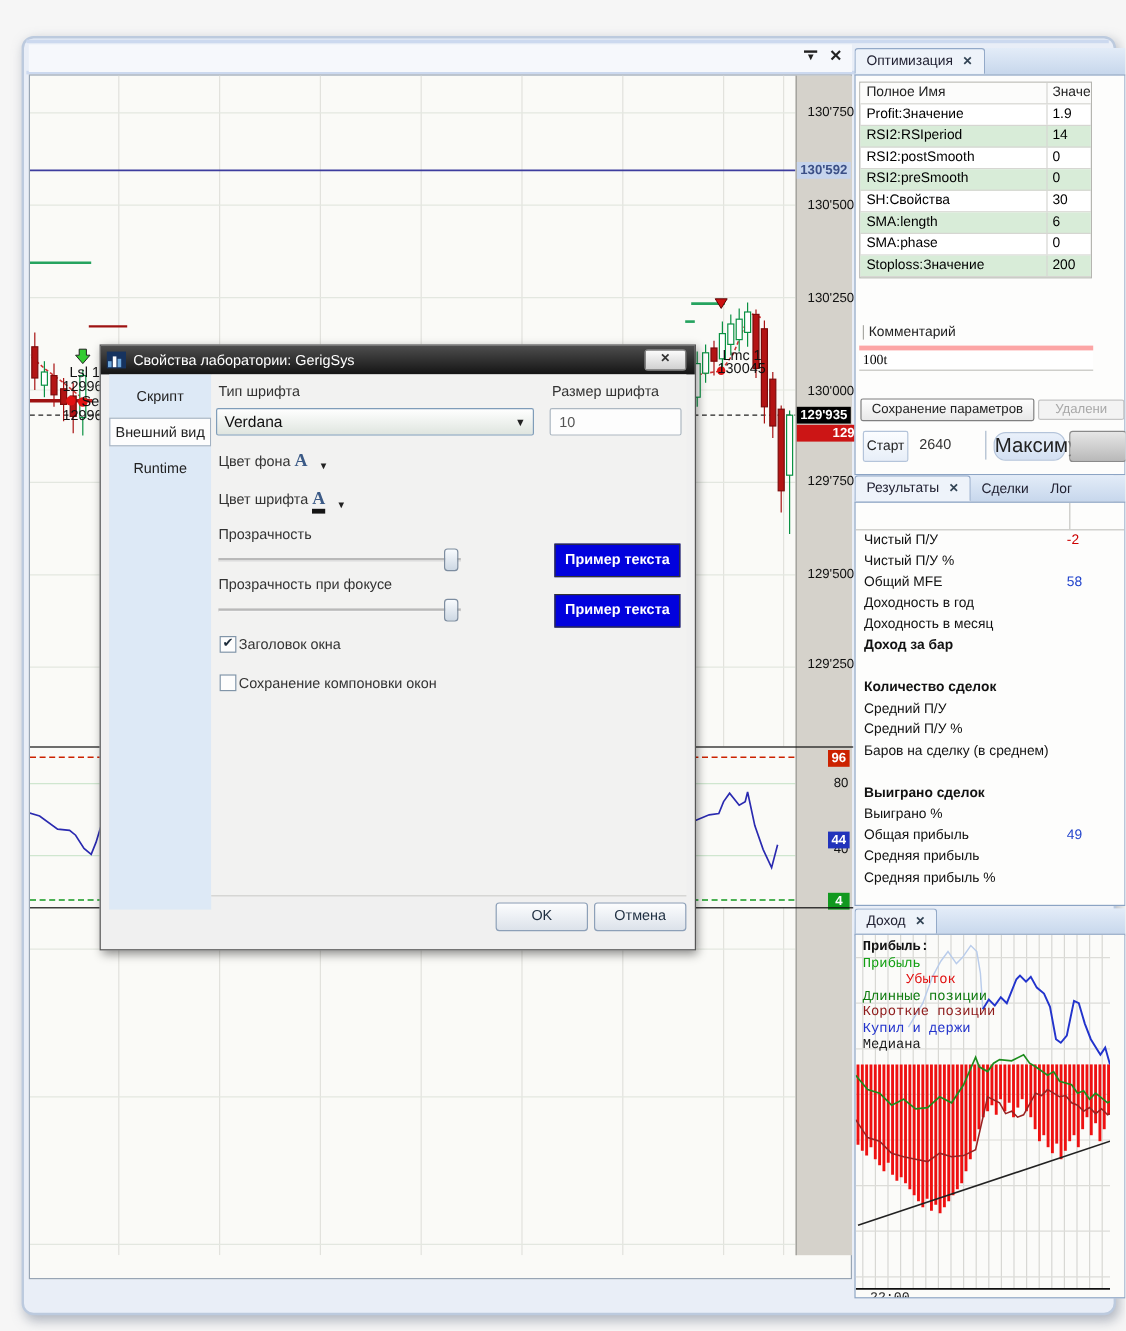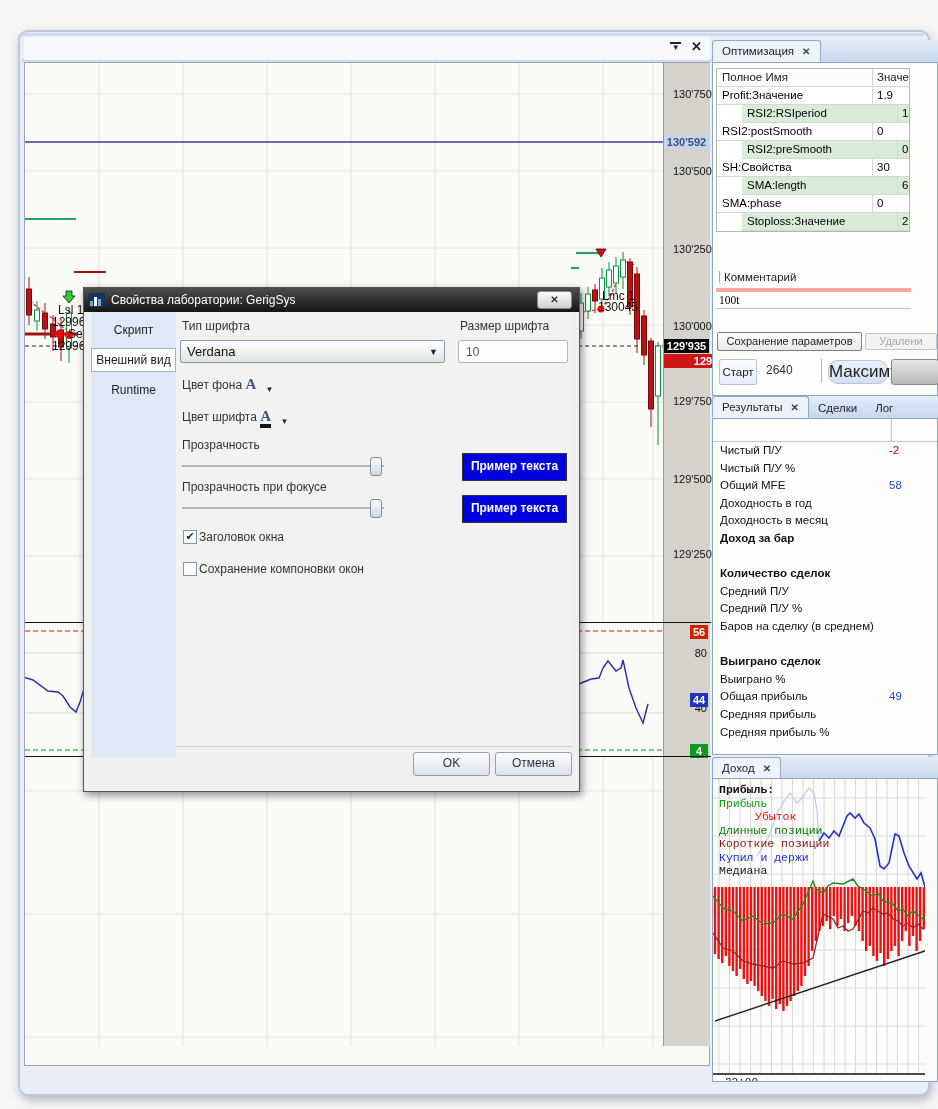--- a/index.html
+++ b/index.html
@@ -33,21 +33,21 @@
   .tab{display:inline-flex;align-items:center;height:20px;padding:0 9px;font-size:11.5px;color:#223;cursor:pointer;}
   .tab.active{background:#eef3fa;border:1px solid #93a9c8;border-bottom:1px solid #eef3fa;border-radius:3px 3px 0 0;}
   .tab .x{margin-left:8px;font-size:10px;font-weight:bold;color:#345;cursor:pointer;}
   .panel{position:absolute;left:0;width:100%;background:#fdfdfc;border:1px solid #8ca4c4;box-sizing:border-box;}
   
   .opt-table{position:absolute;left:3px;top:5px;width:192px;border:1px solid #b5b5b0;background:#fff;font-size:11.5px;}
   .opt-row{display:flex;height:17px;line-height:17px;border-bottom:1px solid #d6d6d2;cursor:default;}
   .opt-row .c1{width:150px;padding-left:5px;border-right:1px solid #d6d6d2;overflow:hidden;white-space:nowrap;}
   .opt-row .c2{flex:1;padding-left:4px;overflow:hidden;white-space:nowrap;}
   .opt-row.hdr{color:#222;background:#fcfcfb;}
-  .opt-row.green{background:#d8ecd8;margin-left:25px;}
+  .opt-row.green{background:#d8ecd8;}
   .cmt-label{position:absolute;left:6px;top:208px;font-size:11.5px;color:#222;border-left:1px solid #a9a9a4;padding-left:4px;}
   .cmt-value{position:absolute;left:3px;top:225px;width:192px;height:16px;line-height:16px;border-top:4px solid #fca5a5;
     border-bottom:1px solid #c2c2bd;font-size:11.5px;padding-left:3px;background:#fff;font-family:Liberation Serif, serif;}
   .btn{font-size:11px;color:#222;background:linear-gradient(#fefefe,#e8e8e8);border:1px solid #7f7f7f;border-radius:2px;
     text-align:center;cursor:pointer;}
   .save-btn{position:absolute;left:4px;top:269px;width:143px;height:17px;line-height:17px;}
   .del-btn{position:absolute;left:152px;top:270px;width:70px;height:15px;line-height:15px;color:#a8a8a8;
     border-color:#c5c5c5;background:#f3f3f3;}
   .start-btn{position:absolute;left:6px;top:296px;width:36px;height:24px;line-height:24px;font-size:11.5px;
     background:linear-gradient(#fbfdff,#e7eef8);border:1px solid #b4c4da;border-radius:2px;}
@@ -218,21 +218,21 @@
         <div class="axlabel" style="top:186px">130'250</div>
         <div class="axlabel" style="top:263px">130'000</div>
         <div class="axlabel" style="top:338px">129'750</div>
         <div class="axlabel" style="top:416px">129'500</div>
         <div class="axlabel" style="top:491px">129'250</div>
         <div class="axlabel right" style="top:590px">80</div>
         <div class="axlabel right" style="top:645px">40</div>
         <div class="axbadge" style="top: 79px; background: rgb(198, 212, 236); color: rgb(59, 79, 134);">130'592</div>
         <div class="axbadge" style="top: 283px; background: rgb(0, 0, 0); color: rgb(255, 255, 255);">129'935</div>
         <div class="axbadge" style="top: 298px; background: rgb(204, 21, 21); color: rgb(255, 255, 255); padding-left: 27px;">129'889</div>
-        <div class="axbadge sm" style="top: 569px; background: rgb(204, 34, 0); color: rgb(255, 255, 255);">56</div>
+        <div class="axbadge sm" style="top: 569px; background: rgb(204, 34, 0); color: rgb(255, 255, 255);">96</div>
         <div class="axbadge sm" style="top: 637px; background: rgb(34, 51, 187); color: rgb(255, 255, 255);">44</div>
         <div class="axbadge sm" style="top: 688px; background: rgb(17, 153, 31); color: rgb(255, 255, 255);">4</div>
       </div>
     <div class="sep" style="top:559px"></div>
     <div class="sep" style="top:693px"></div>
     <div>
         <div class="anno" style="left:33px;top:240px">Lsl 1</div>
         <div class="anno" style="left:27px;top:252px">129965</div>
         <div class="anno" style="left:43px;top:264px">Se 1</div>
         <div class="anno" style="left:27px;top:276px">129965</div>

